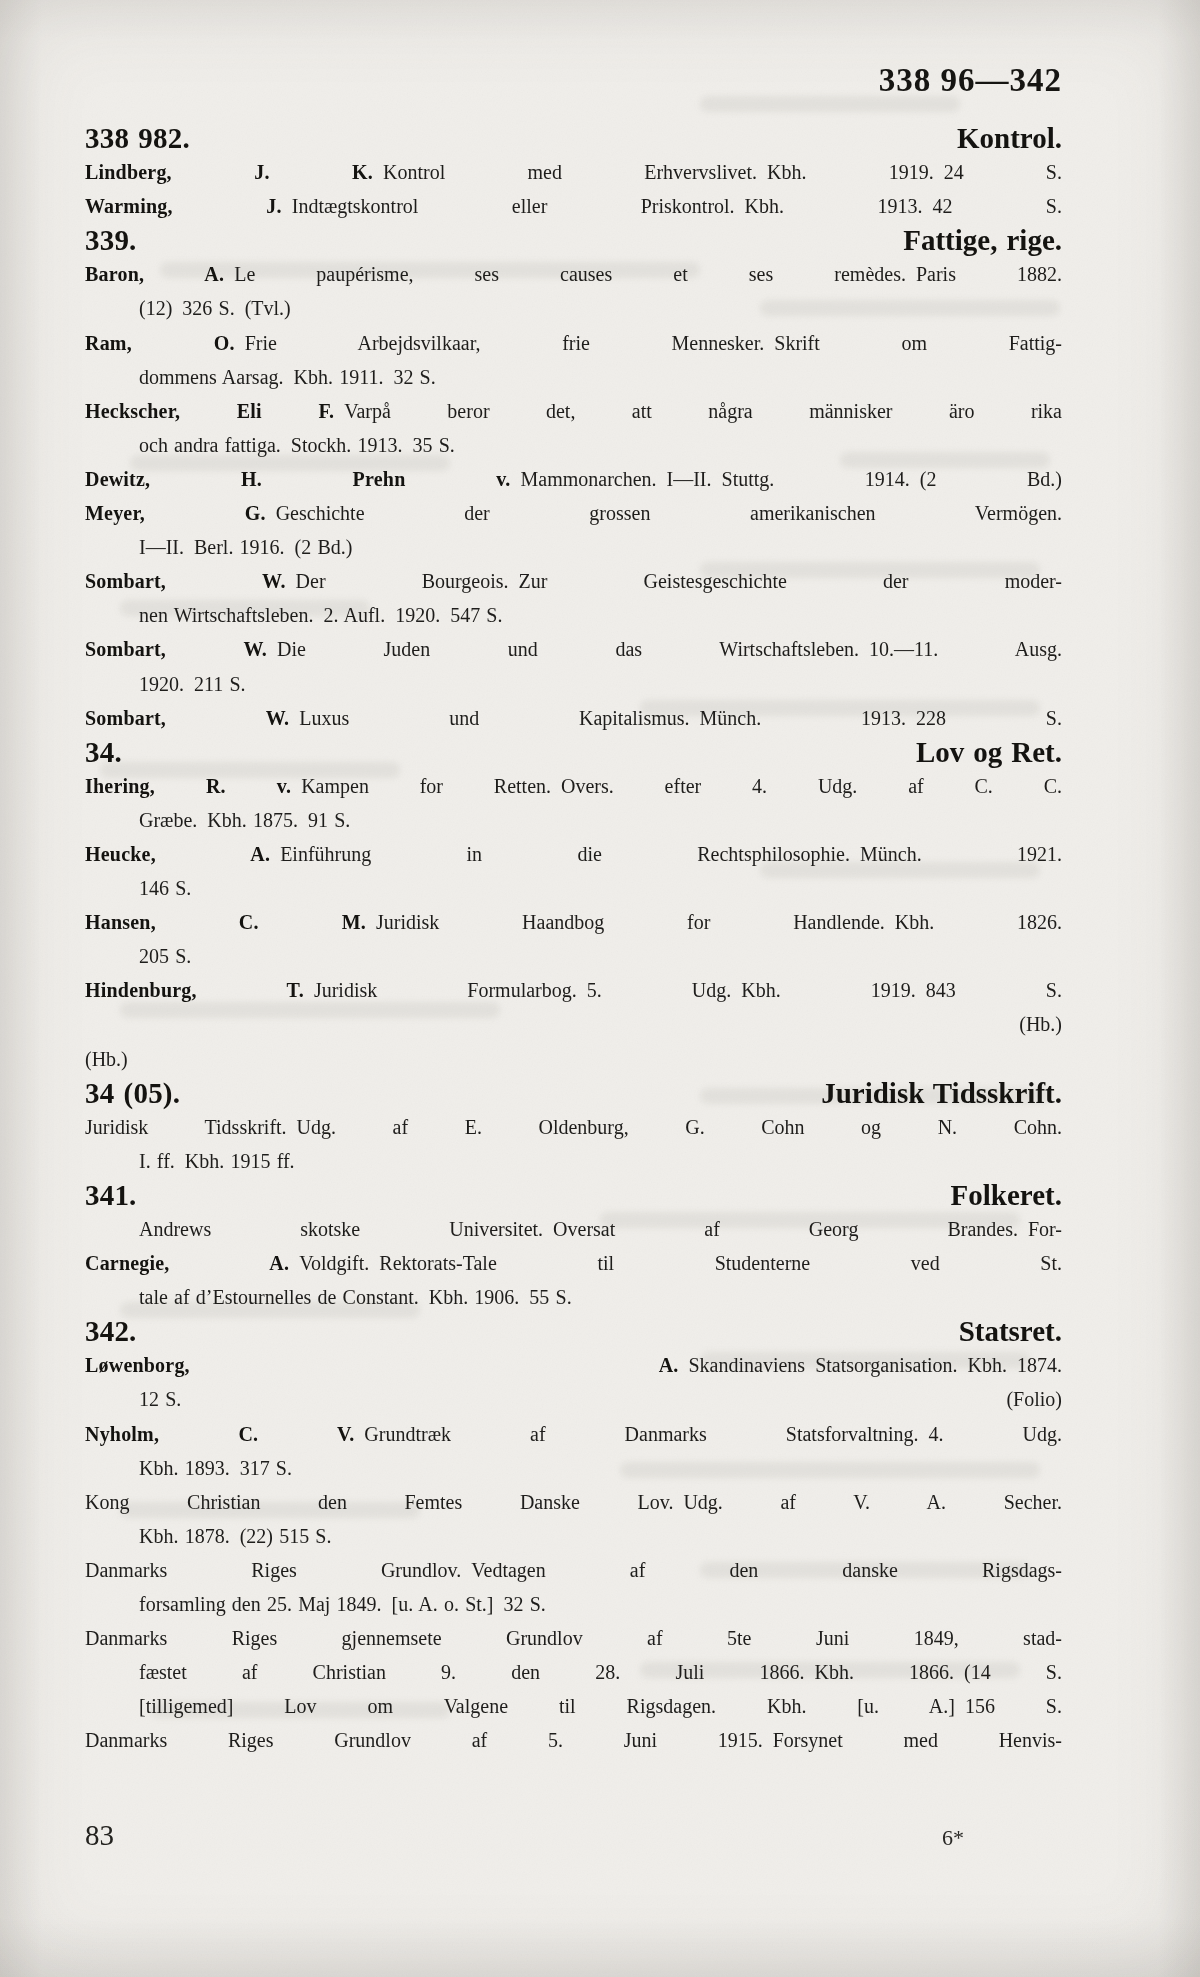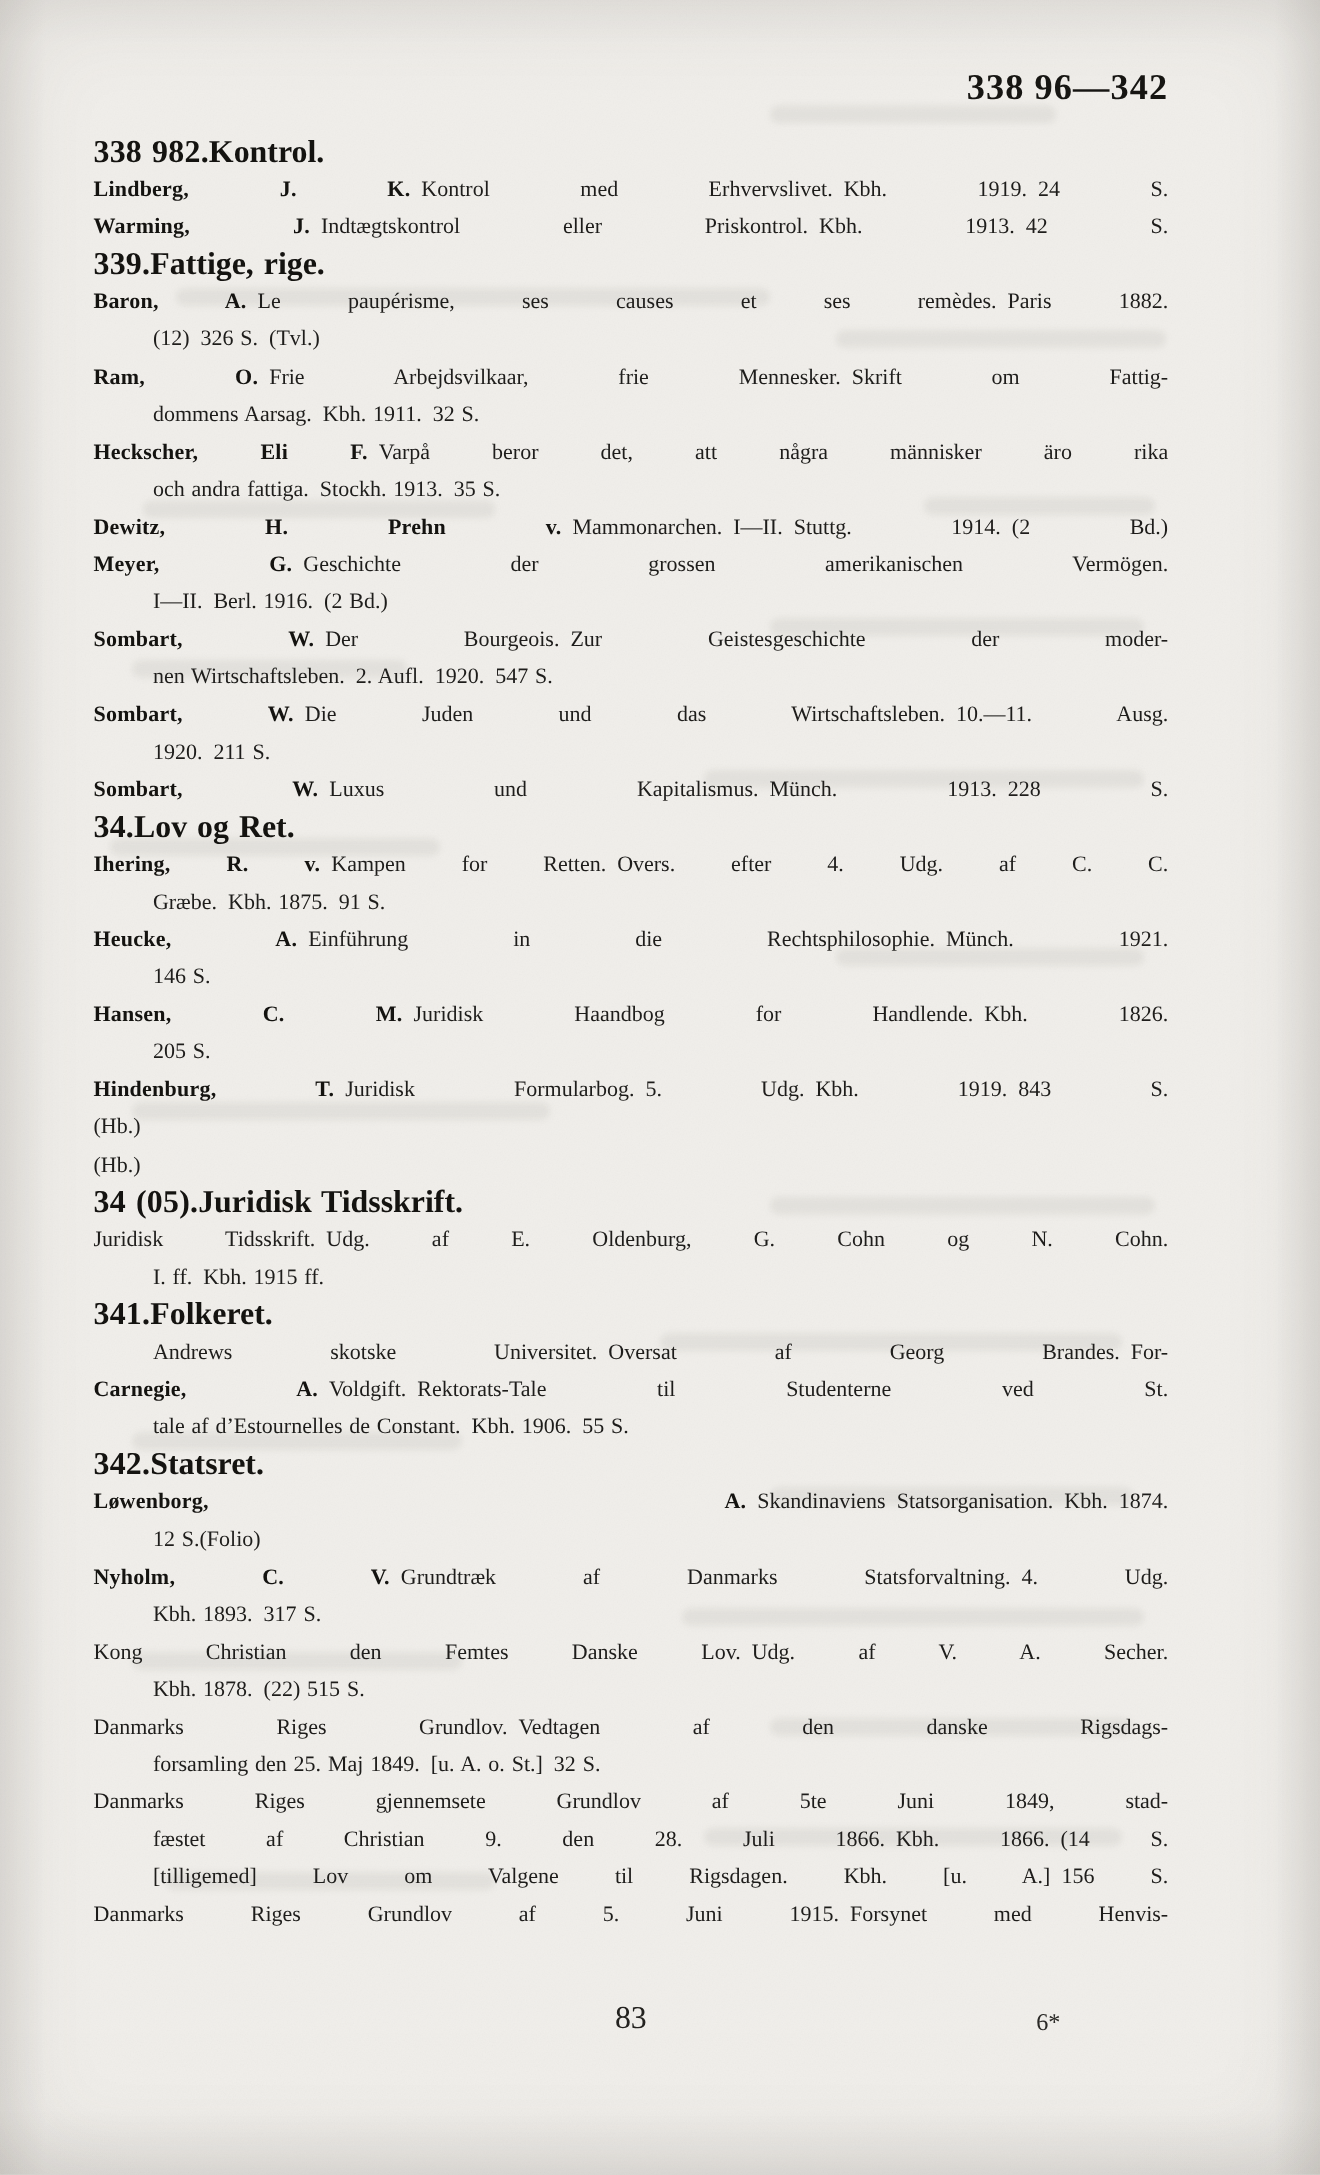--- a/index.html
+++ b/index.html
@@ -34,30 +34,30 @@
   }
   .line{
     height:34.1px;line-height:34.1px;
     font-size:20px;
     word-spacing:.06em;
     white-space:nowrap;
   }
   .line b{font-weight:bold;color:#141310;letter-spacing:.2px;}
   .line.justify{white-space:normal;text-align:justify;text-align-last:justify;-moz-text-align-last:justify;text-justify:inter-word;}
   .line.indent{padding-left:54px;}
-  .line.split{display:flex;}
+  .line.split{display:flex;justify-content:space-between;}
   .line.split .left{white-space:nowrap;}
   .line.split .right{white-space:nowrap;}
   .line.section{font-size:29px;}
   .line.section b,.line.section .right{font-weight:bold;color:#141310;}
   .page-footer{
     position:absolute;top:1816px;left:85px;width:977px;height:44px;
   }
   .page-number{
-    text-align:center;font-size:29px;line-height:38px;color:#23221f;
+    font-size:29px;line-height:38px;color:#23221f;
   }
   .signature-mark{
     position:absolute;right:98px;top:9px;
     font-size:22px;color:#2a2926;
   }
 </style>
 </head>
 <body>
 
 <div class="scan">

